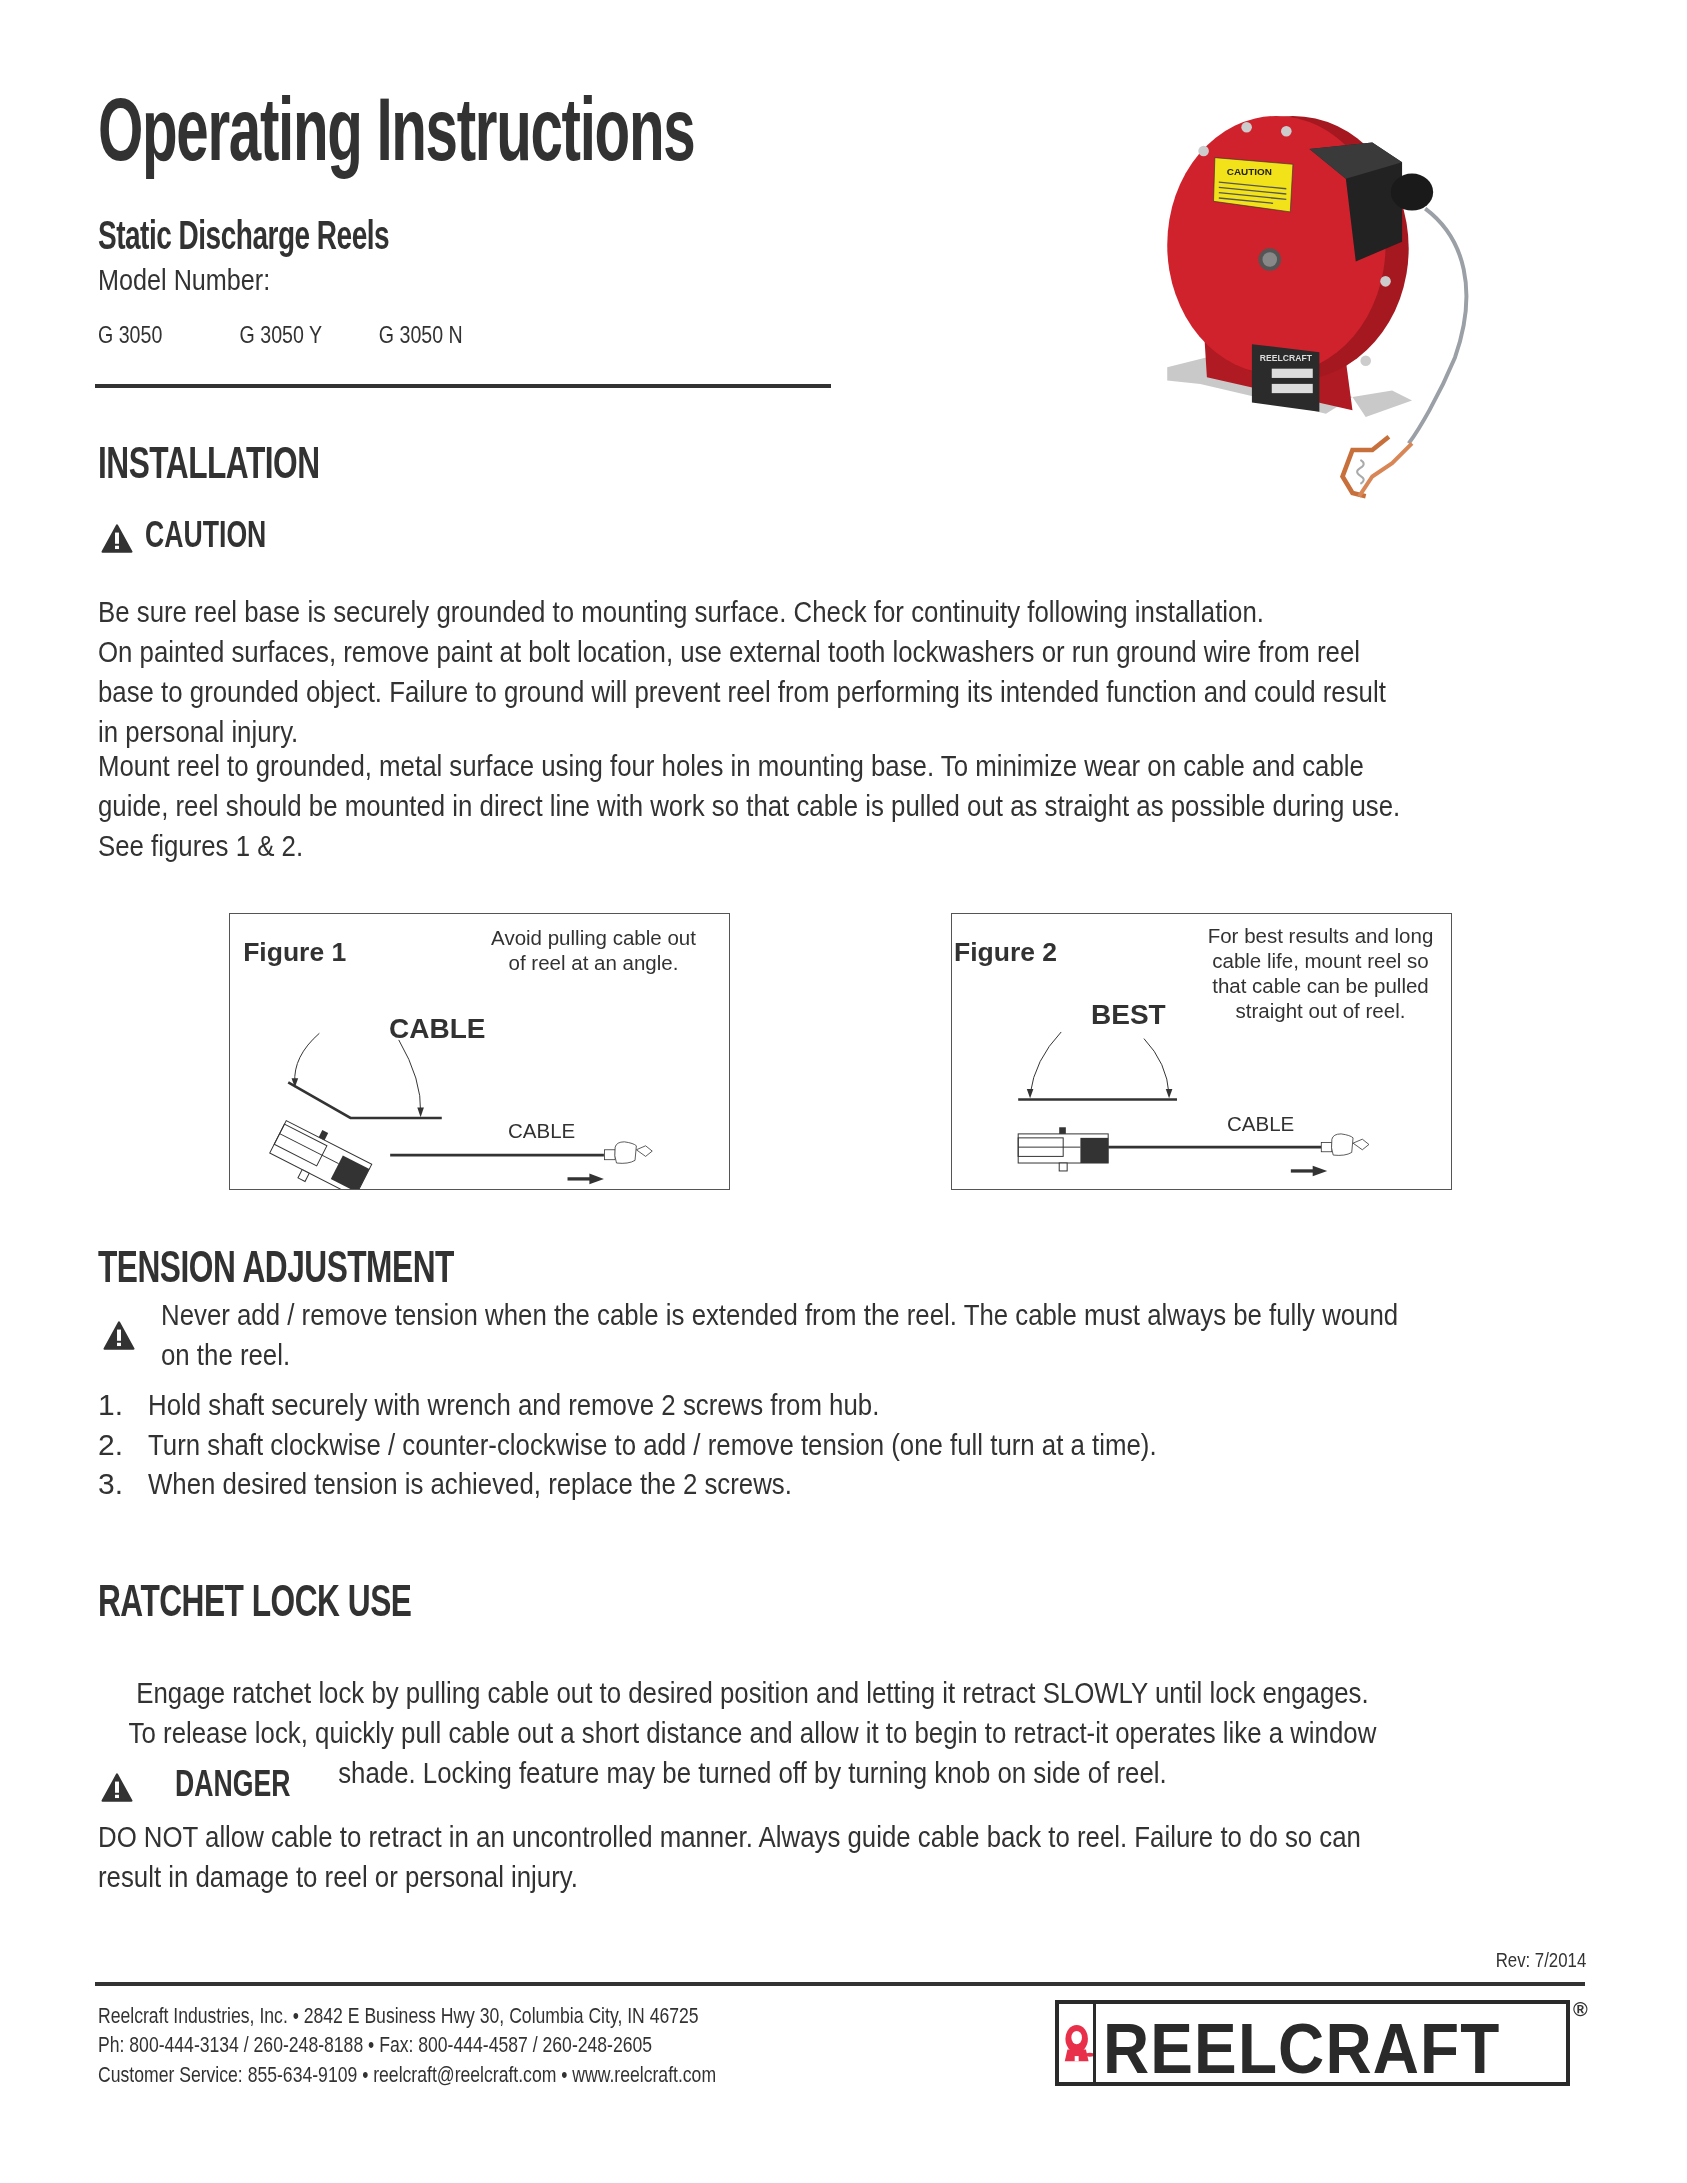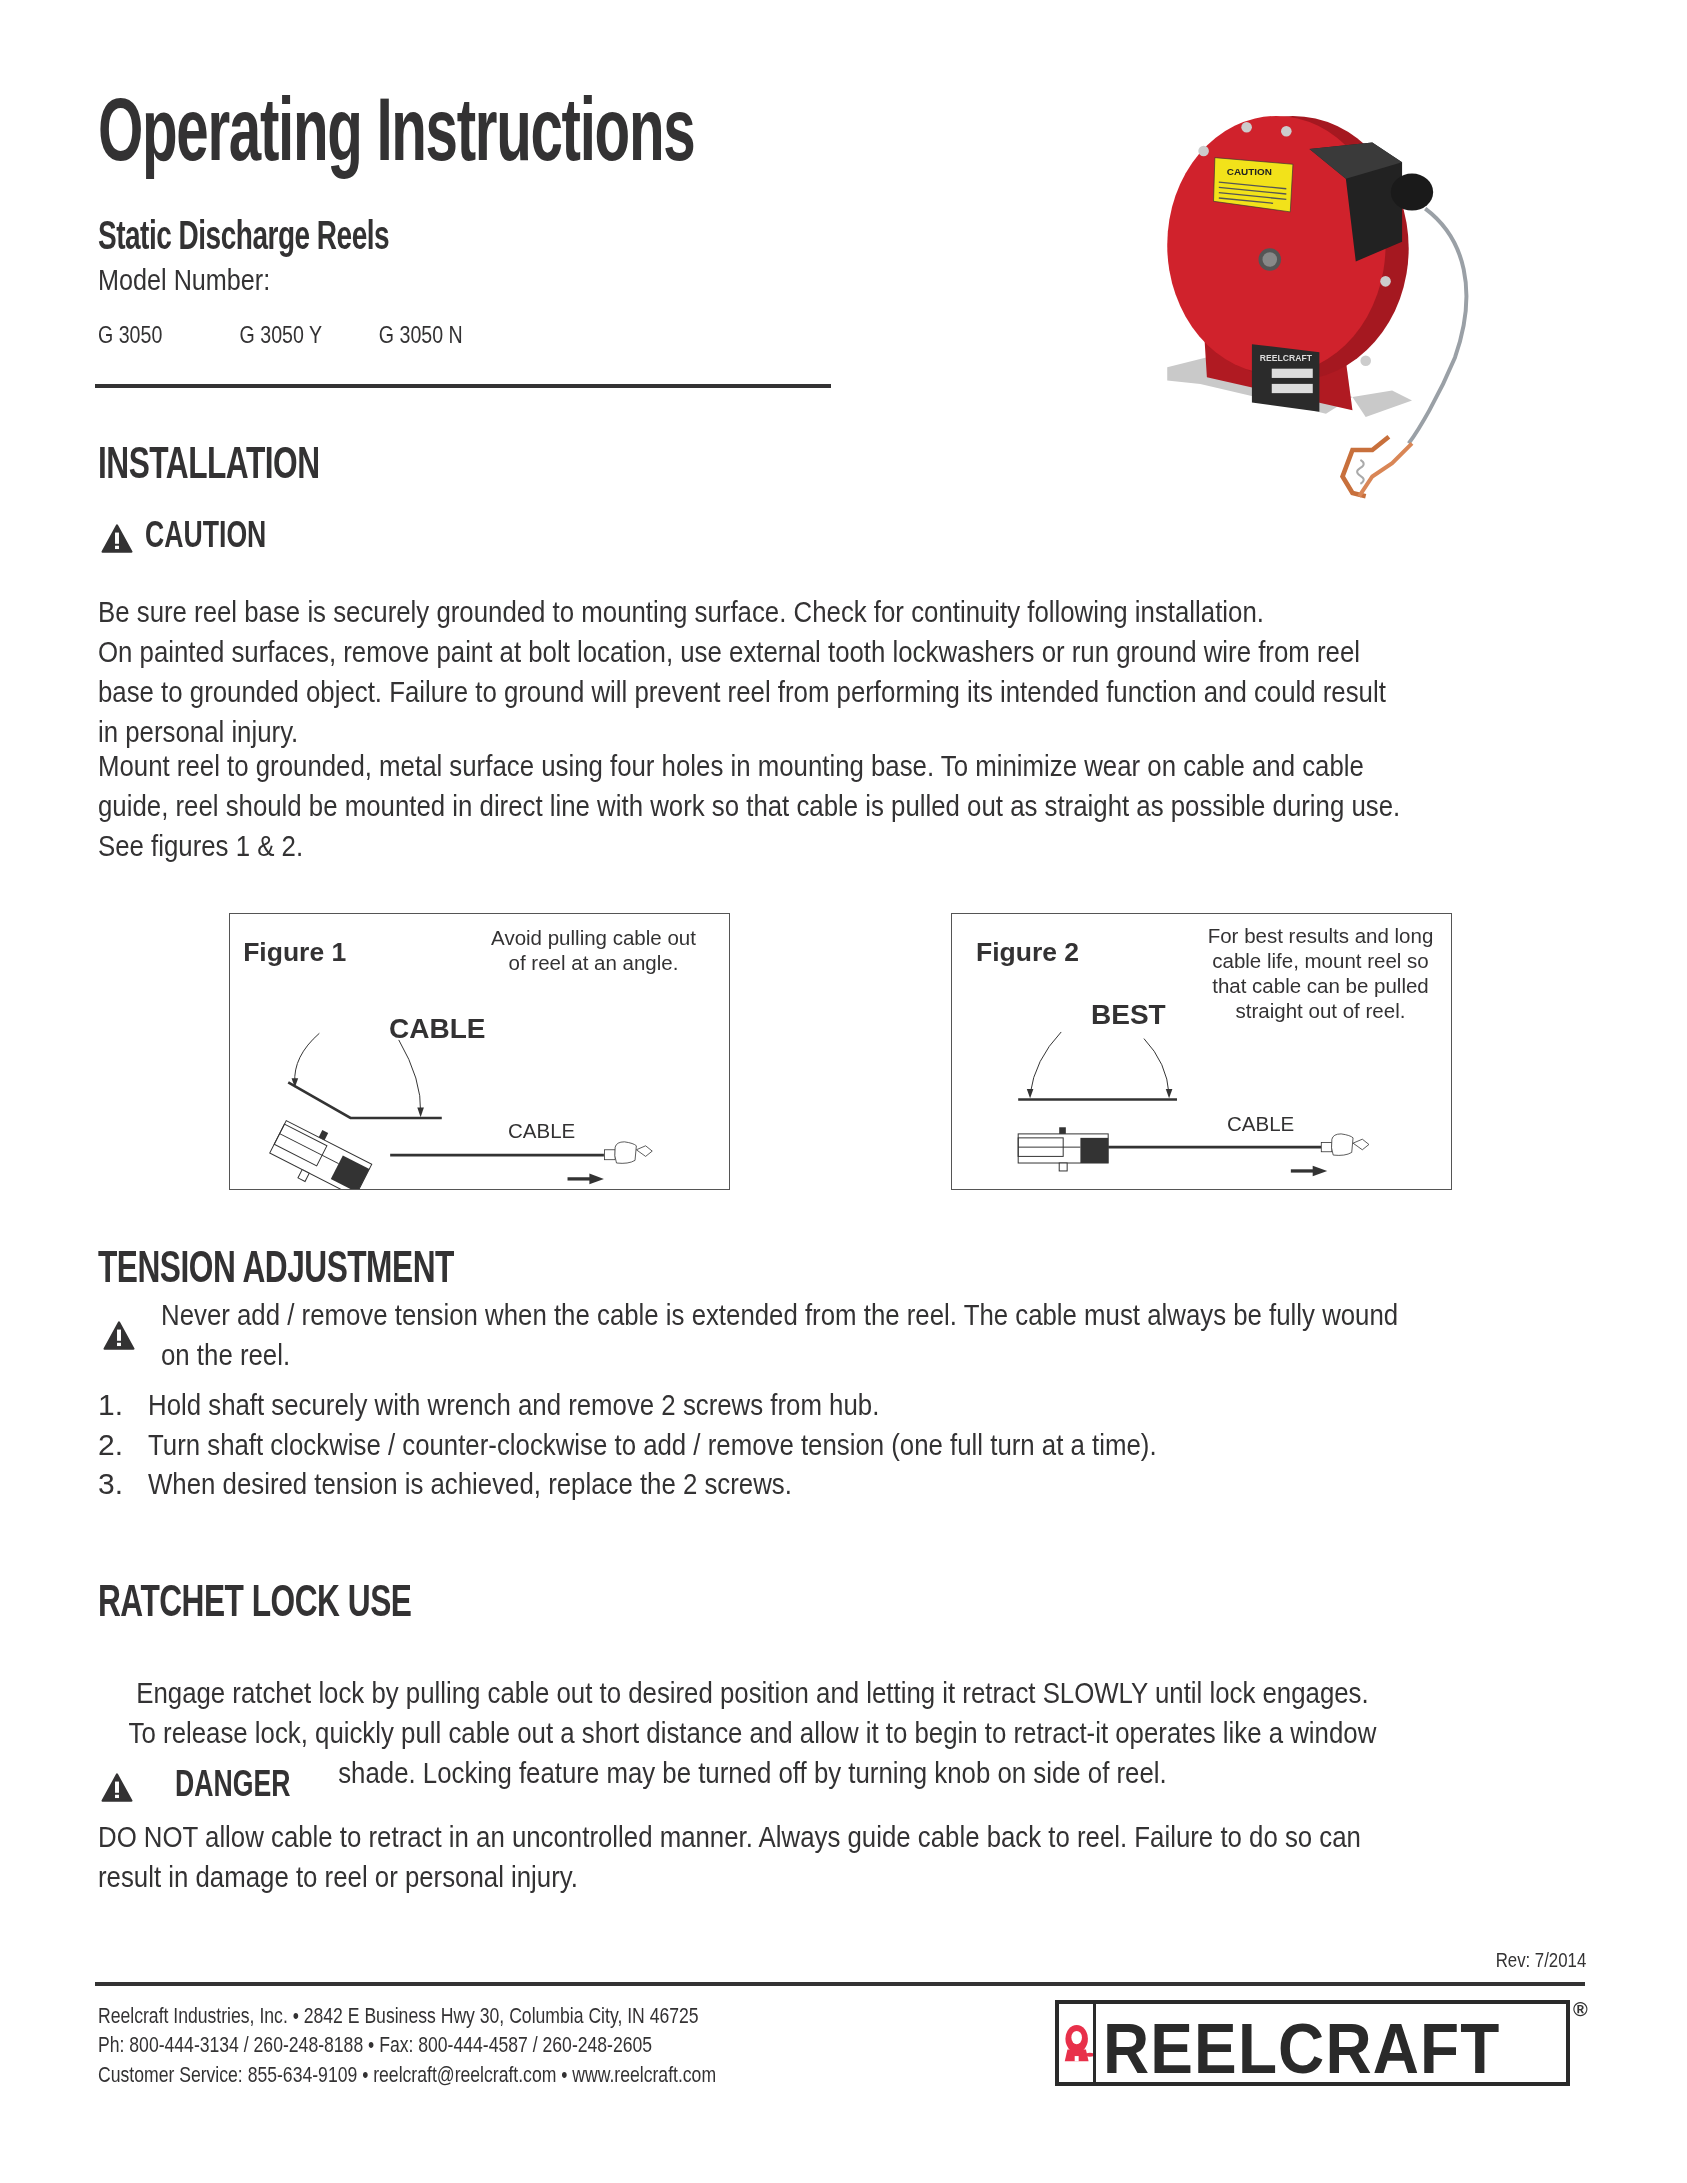--- a/index.html
+++ b/index.html
@@ -175,21 +175,21 @@
       <rect x="566" y="356" width="16" height="15" fill="#fff" stroke="#333" stroke-width="1.2"></rect>
       <path d="M582 352 q2-8 14-8 q14 2 18 6 l-2 22 q-10 6-28 4 q-4-10-2-24z" fill="#fff" stroke="#333" stroke-width="1.2"></path>
       <path d="M614 356 l14 -6 l10 8 l-10 8 z" fill="#fff" stroke="#333" stroke-width="1.2"></path>
     </g>
     <line x1="510" y1="400" x2="545" y2="400" stroke="#333" stroke-width="5"></line>
     <polygon points="543,392 565,400 543,408" fill="#333"></polygon>
   </svg>
 </div>
 
 <div class="abs figure" style="left:951px;top:913px;width:499px;height:275px;">
-  <div class="fig-title" style="left:24px;top:22.5px;text-align:center;">Figure 2</div>
+  <div class="fig-title" style="left:2px;top:22.5px;text-align:center;">Figure 2</div>
   <div class="fig-note" style="left:243px;top:9.3px;width:251px;">
     <div>For best results and long</div>
     <div>cable life, mount reel so</div>
     <div>that cable can be pulled</div>
     <div>straight out of reel.</div>
   </div>
   <div class="fig-label" style="left:139px;top:85px;">BEST</div>
   <div class="fig-cable" style="left:275px;top:198px;">CABLE</div>
   <svg class="abs" style="left:0;top:0" width="499" height="275" viewBox="0 0 754 415">
     <path d="M165 178 Q 125 220 118 272" fill="none" stroke="#333" stroke-width="1.5"></path>

